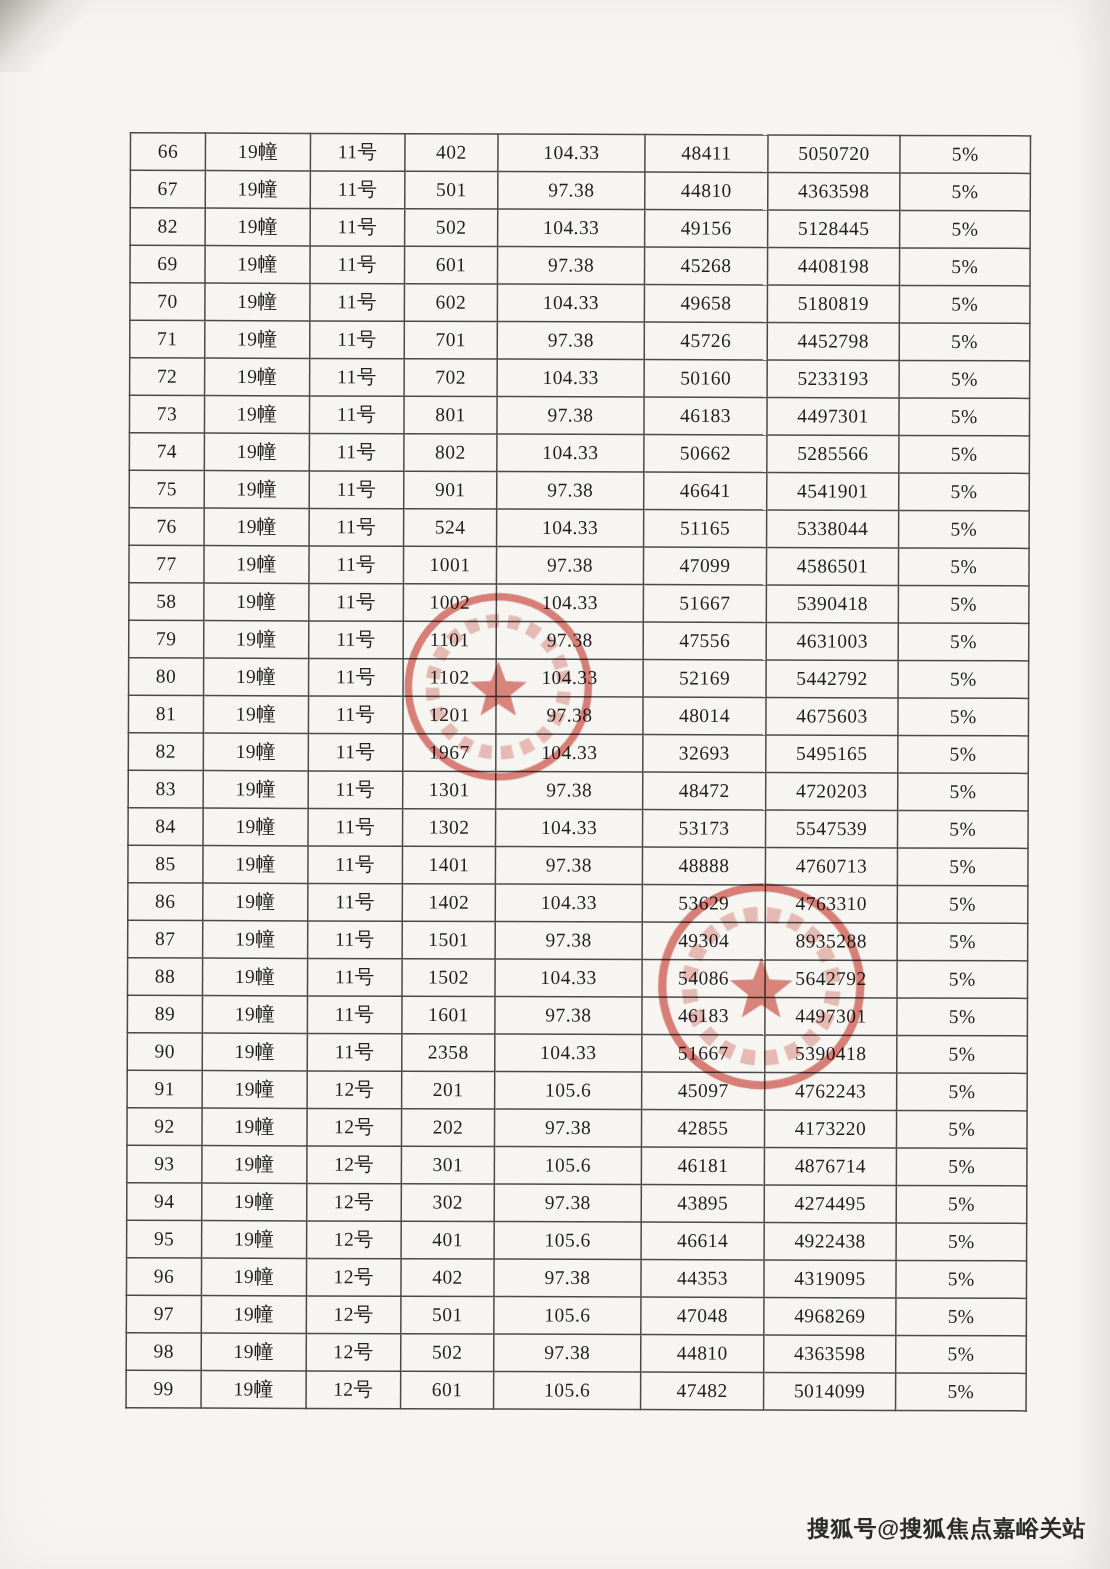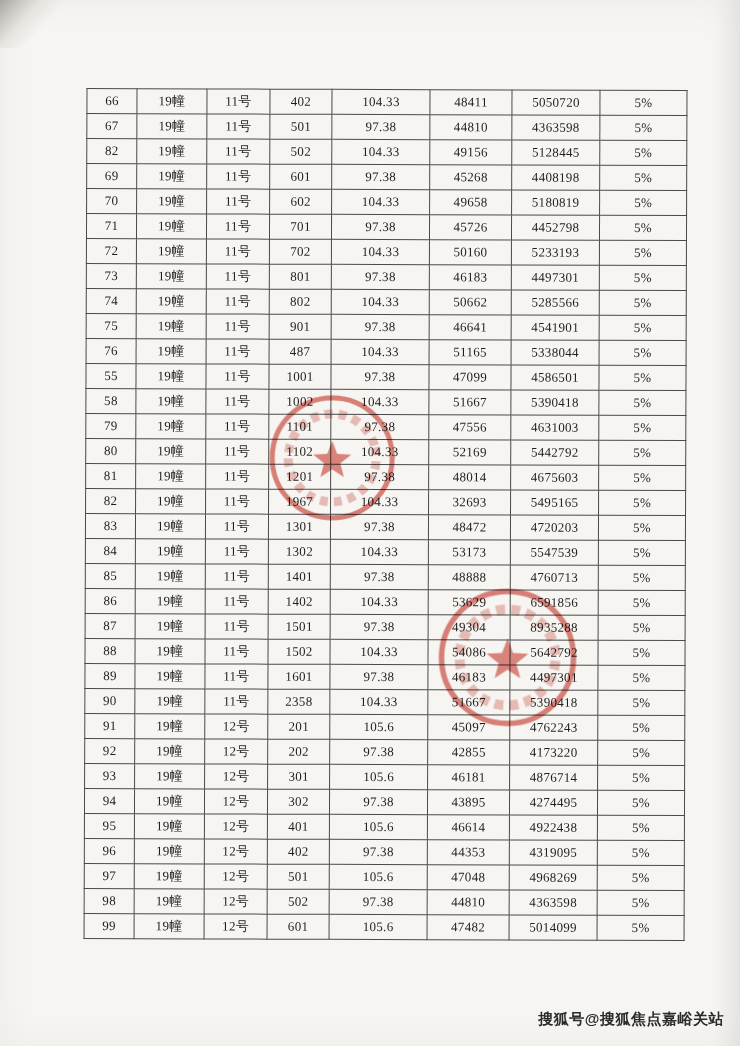--- a/index.html
+++ b/index.html
@@ -177,28 +177,28 @@
               <td>901</td>
               <td>97.38</td>
               <td>46641</td>
               <td>4541901</td>
               <td>5%</td>
             </tr>
             <tr>
               <td>76</td>
               <td>19幢</td>
               <td>11号</td>
-              <td>487</td>
+              <td>524</td>
               <td>104.33</td>
               <td>51165</td>
               <td>5338044</td>
               <td>5%</td>
             </tr>
             <tr>
-              <td>55</td>
+              <td>77</td>
               <td>19幢</td>
               <td>11号</td>
               <td>1001</td>
               <td>97.38</td>
               <td>47099</td>
               <td>4586501</td>
               <td>5%</td>
             </tr>
             <tr>
               <td>58</td>
@@ -280,21 +280,21 @@
               <td>4760713</td>
               <td>5%</td>
             </tr>
             <tr>
               <td>86</td>
               <td>19幢</td>
               <td>11号</td>
               <td>1402</td>
               <td>104.33</td>
               <td>53629</td>
-              <td>6591856</td>
+              <td>4763310</td>
               <td>5%</td>
             </tr>
             <tr>
               <td>87</td>
               <td>19幢</td>
               <td>11号</td>
               <td>1501</td>
               <td>97.38</td>
               <td>49304</td>
               <td>8935288</td>

